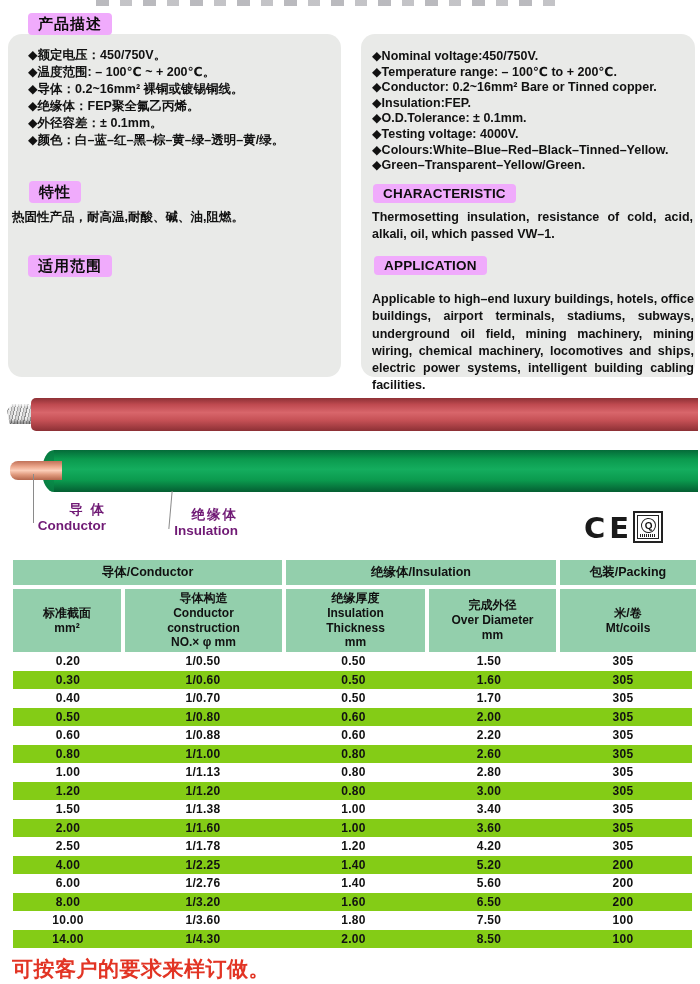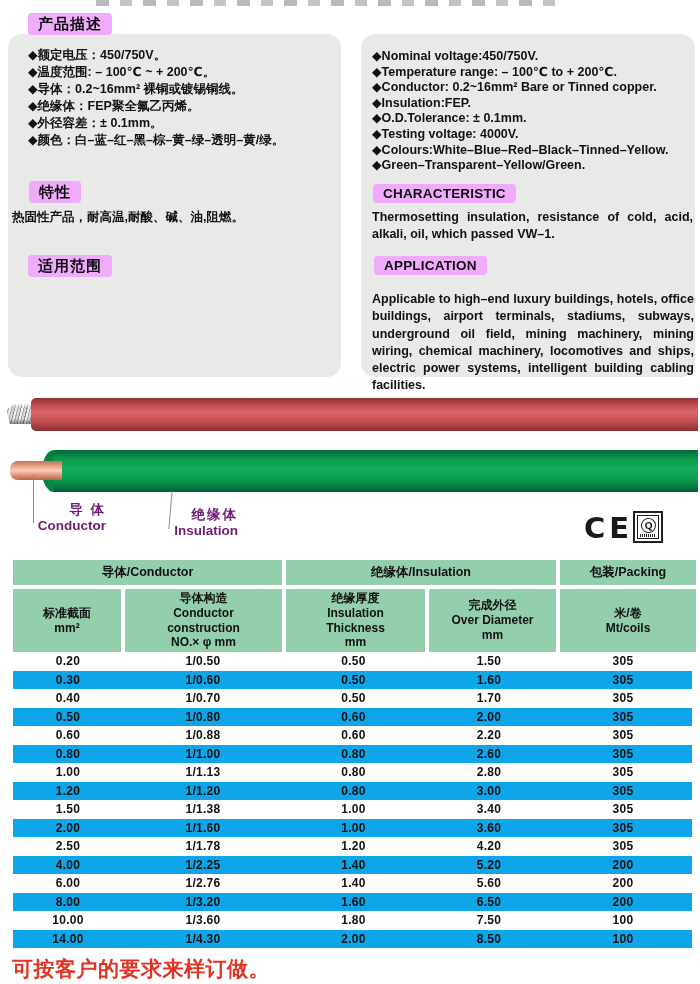--- a/index.html
+++ b/index.html
@@ -78,21 +78,21 @@
   .spec-table{position:absolute;left:13px;top:560px;width:679px}
   .t-head{display:grid;grid-template-columns:108px 157px 139px 127px 136px;gap:4px}
   .g-cell{background:#93cfac;height:25px;display:flex;align-items:center;justify-content:center;
     font-size:12.5px;font-weight:bold}
   .g-1{grid-column:1/span 2}.g-2{grid-column:3/span 2}.g-3{grid-column:5}
   .h-cell{background:#93cfac;height:63px;display:flex;align-items:center;justify-content:center;
     font-size:12px;font-weight:bold;text-align:center;white-space:pre-line;line-height:14.8px;margin-top:0}
   .t-head .h-cell{margin-top:0}
   .t-body{}
   .trow{display:grid;grid-template-columns:110px 160px 141px 130px 138px;height:18.5px;align-items:center}
-  .trow.alt{background:#0ea5e9}
+  .trow.alt{background:#84cc16}
   .tcell{text-align:center;font-size:12px;font-weight:bold;letter-spacing:.3px}
 
   .footer-note{position:absolute;left:12px;top:955px;font-size:21px;font-weight:bold;color:#e23424;letter-spacing:.5px}
 </style>
 </head>
 <body>
 
 <div class="page">
 
   <div class="crop-artifact"></div>

